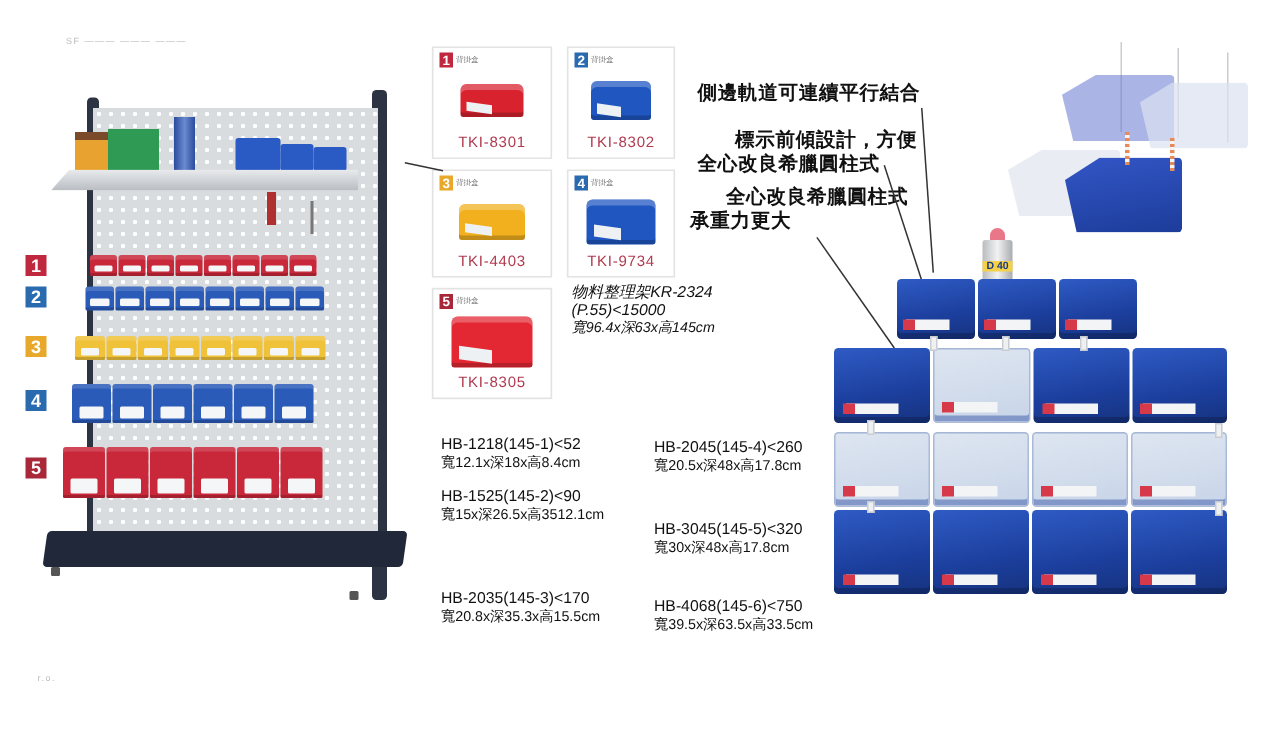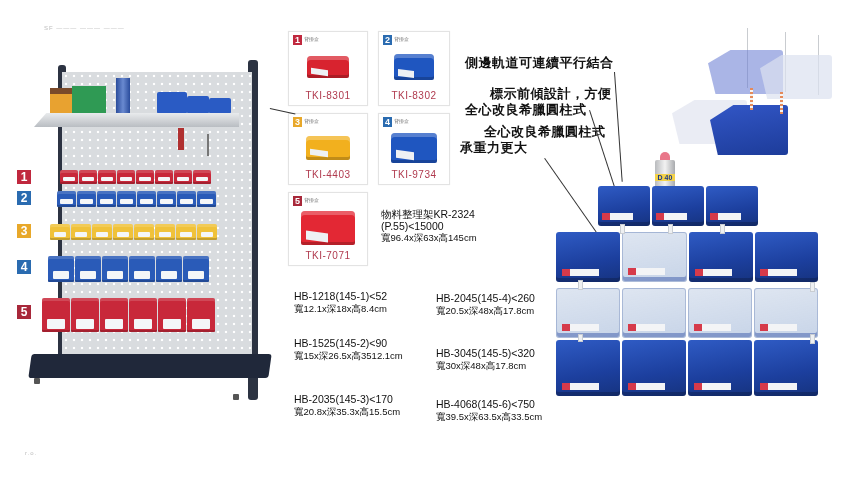--- a/index.html
+++ b/index.html
@@ -31,21 +31,21 @@
   
   .card { position: absolute; background: #fff; border: 1px solid #e3e3e3; box-shadow: 0 0 1px rgba(0,0,0,0.08); }
   .card-num { position: absolute; left: 4px; top: 3px; width: 9px; height: 10px; color: #fff; font-size: 9px; line-height: 10px; text-align: center; font-weight: bold; }
   .card-tag { position: absolute; left: 15px; top: 4px; font-size: 5px; color: #777; }
   .card-code { position: absolute; left: 0; right: 0; bottom: 4px; text-align: center; font-size: 10px; color: #b03a4e; letter-spacing: 0.5px; }
   .mini-bin { position: absolute; left: 50%; top: 48%; transform: translate(-50%, -50%); border-radius: 4px 4px 2px 2px; box-shadow: inset 0 -3px 0 rgba(0,0,0,0.2), inset 0 4px 0 rgba(255,255,255,0.25); }
   .mini-bin .label { position: absolute; left: 10%; width: 40%; bottom: 4px; height: 25%; background: #eef1f4; transform: skewY(8deg); }
 
   .spec { position: absolute; font-size: 10.5px; line-height: 12.5px; color: #111; white-space: nowrap; }
   .spec .dim { font-size: 9.5px; display: block; }
-  .kr-block { position: absolute; left: 381px; top: 208px; font-size: 10.5px; line-height: 12px; white-space: nowrap; }
+  .kr-block { position: absolute; left: 381px; top: 189px; font-size: 10.5px; line-height: 12px; white-space: nowrap; font-style: italic; }
 
   
   .feature { position: absolute; font-size: 13px; font-weight: bold; line-height: 16px; color: #111; white-space: nowrap; letter-spacing: 0.5px; font-family: "DejaVu Sans", sans-serif; }
   .leader { position: absolute; height: 1px; background: #333; transform-origin: 0 0; }
 
   .hb-tier { position: absolute; display: flex; }
   .hb-bin { position: relative; height: 100%; border-radius: 3px; }
   .hb-blue { background: linear-gradient(170deg, #2f5bc4 0%, #1c3f9e 60%, #16337f 100%); box-shadow: inset 0 -4px 0 rgba(0,0,0,0.2); }
   .hb-clear { background: linear-gradient(170deg, rgba(220,228,240,0.95), rgba(190,205,228,0.85)); box-shadow: inset 0 -4px 0 rgba(60,90,170,0.5); border: 1px solid rgba(140,160,200,0.6); }
   .hb-bin .lbl { position: absolute; left: 12%; width: 55%; bottom: 6px; height: 7px; background: #f3f4f6; }
@@ -240,34 +240,34 @@
       <div class="label"></div>
     </div>
   <div class="card-code">TKI-9734</div>
 </div>
 <div class="card" style="left:288px;top:192px;width:80px;height:74px;">
   <div class="card-num" style="background: rgb(168, 40, 58);">5</div>
   <div class="card-tag">背掛盒</div>
   <div class="mini-bin" style="width: 54px; height: 34px; background: rgb(227, 40, 52);">
       <div class="label"></div>
     </div>
-  <div class="card-code">TKI-7071</div>
+  <div class="card-code">TKI-8305</div>
 </div>
 
 <div class="kr-block">
   <div>物料整理架KR-2324</div>
   <div>(P.55)&lt;15000</div>
   <div style="font-size:9.5px;">寬96.4x深63x高145cm</div>
 </div>
 
 <div class="spec" style="left:294px;top:290px;">
   <span>HB-1218(145-1)&lt;52</span>
   <span class="dim">寬12.1x深18x高8.4cm</span>
 </div>
-<div class="spec" style="left:294px;top:337px;">
+<div class="spec" style="left:294px;top:325px;">
   <span>HB-1525(145-2)&lt;90</span>
   <span class="dim">寬15x深26.5x高3512.1cm</span>
 </div>
 <div class="spec" style="left:294px;top:393px;">
   <span>HB-2035(145-3)&lt;170</span>
   <span class="dim">寬20.8x深35.3x高15.5cm</span>
 </div>
 <div class="spec" style="left:436px;top:292px;">
   <span>HB-2045(145-4)&lt;260</span>
   <span class="dim">寬20.5x深48x高17.8cm</span>

